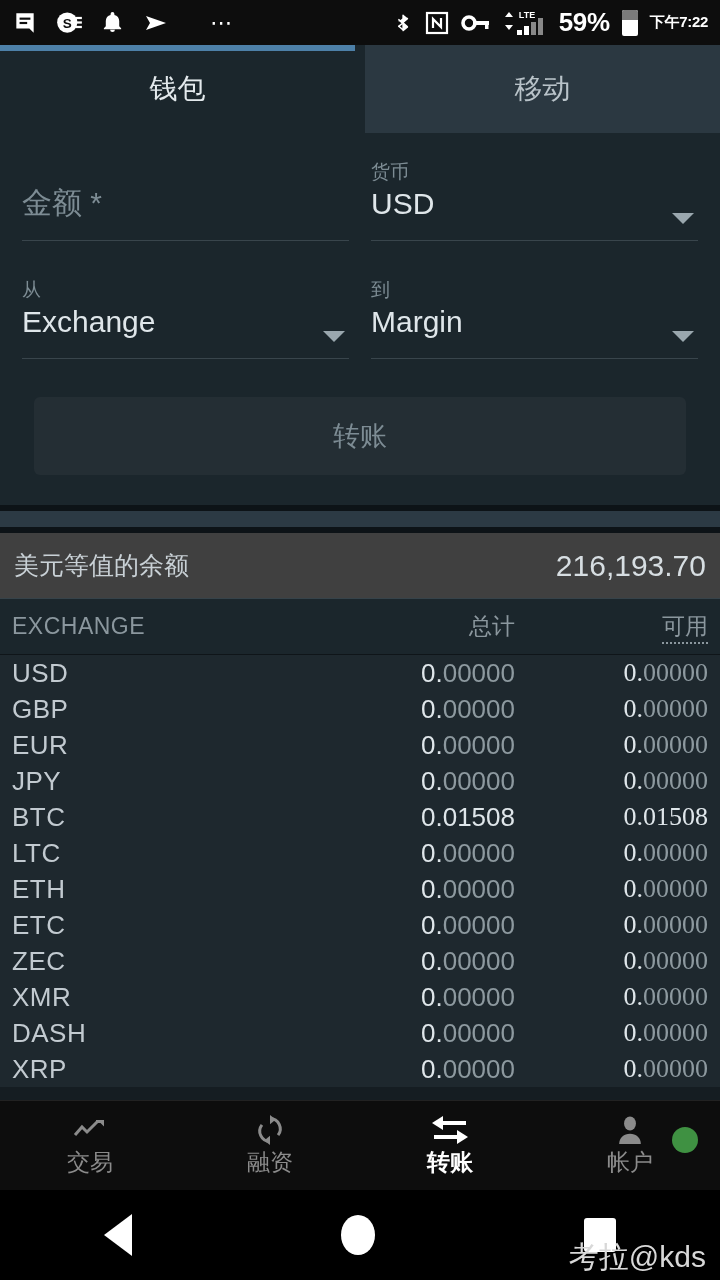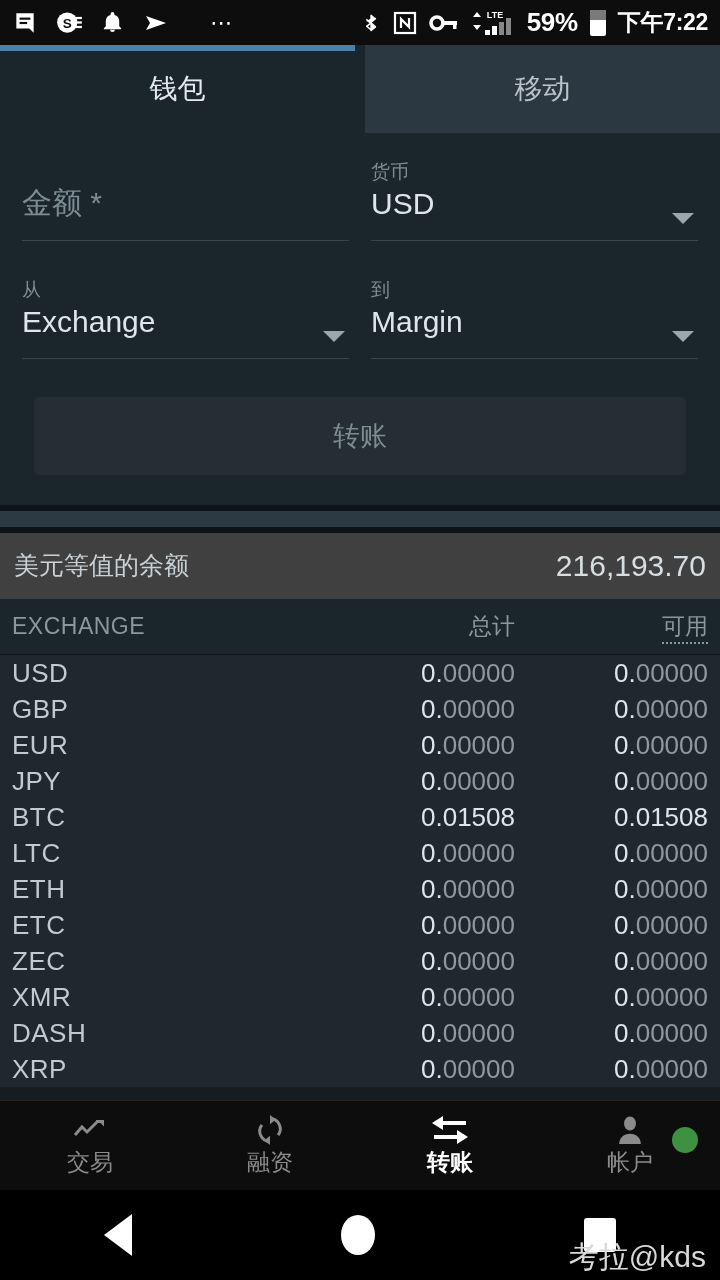--- a/index.html
+++ b/index.html
@@ -13,21 +13,21 @@
   
   .statusbar{
     height:45px; background:#0d0d0d; display:flex; align-items:center;
     padding:0 12px; gap:0;
   }
   .sb-left{ display:flex; align-items:center; gap:18px; flex:1; }
   .sb-right{ display:flex; align-items:center; gap:12px; }
   .sb-icon{ display:flex; align-items:center; justify-content:center; color:#fff; }
   .sb-dots{ color:#fff; font-size:22px; letter-spacing:3px; line-height:10px; margin-left:22px;}
   .sb-batt-text{ color:#fff; font-size:26px; font-weight:bold; letter-spacing:-.3px;}
-  .sb-time{ color:#fff; font-size:23px; font-weight:bold; letter-spacing:-.3px;}
+  .sb-time{ color:#fff; font-size:15px; font-weight:bold; letter-spacing:-.3px;}
   .batt{ width:16px; height:26px; border-radius:2px; background:#fff; position:relative; overflow:hidden;}
   .batt:before{content:"";position:absolute;left:4px;top:-3px;width:8px;height:4px;background:#fff;border-radius:1px;}
   .batt-empty{position:absolute;left:0;top:0;width:100%;height:41%;background:#7a7a7a;}
 
   
   .tabbar{ display:flex; height:88px; background:#1b262c; position:relative; }
   .tab{
     flex:1; display:flex; align-items:center; justify-content:center;
     font-size:28px; color:#e3e9ec; position:relative;
   }
@@ -73,21 +73,21 @@
   .bal-value{ font-size:30px; color:#d7dee2; }
 
   
   .thead{
     height:56px; display:flex; align-items:center; padding:0 12px;
     background:#1b262c; border-bottom:1px solid #0f1519;
     font-size:23px; color:#8b979e;
   }
   .c-name{ flex:0 0 305px; letter-spacing:.5px; }
   .c-total{ flex:1; text-align:right; padding-right:18px; }
-  .c-avail{ flex:0 0 175px; text-align:right; }
+  .c-avail{ flex:0 0 175px; text-align:right;font-family:Liberation Serif, serif; }
   .dotted{ border-bottom:2px dotted #8b979e; padding-bottom:3px; }
 
   .tbody{ background:#1e282e; }
   .trow{ height:36px; display:flex; align-items:center; padding:0 12px; }
   .trow .c-name{ font-size:26px; color:#c2cad0; }
   .trow .c-total, .trow .c-avail{ font-size:26px; color:#8d999f; }
   .num-lead{ color:#dfe6ea; }
   .num-rest.nz{ color:#dfe6ea;text-align:right; }
 
   

